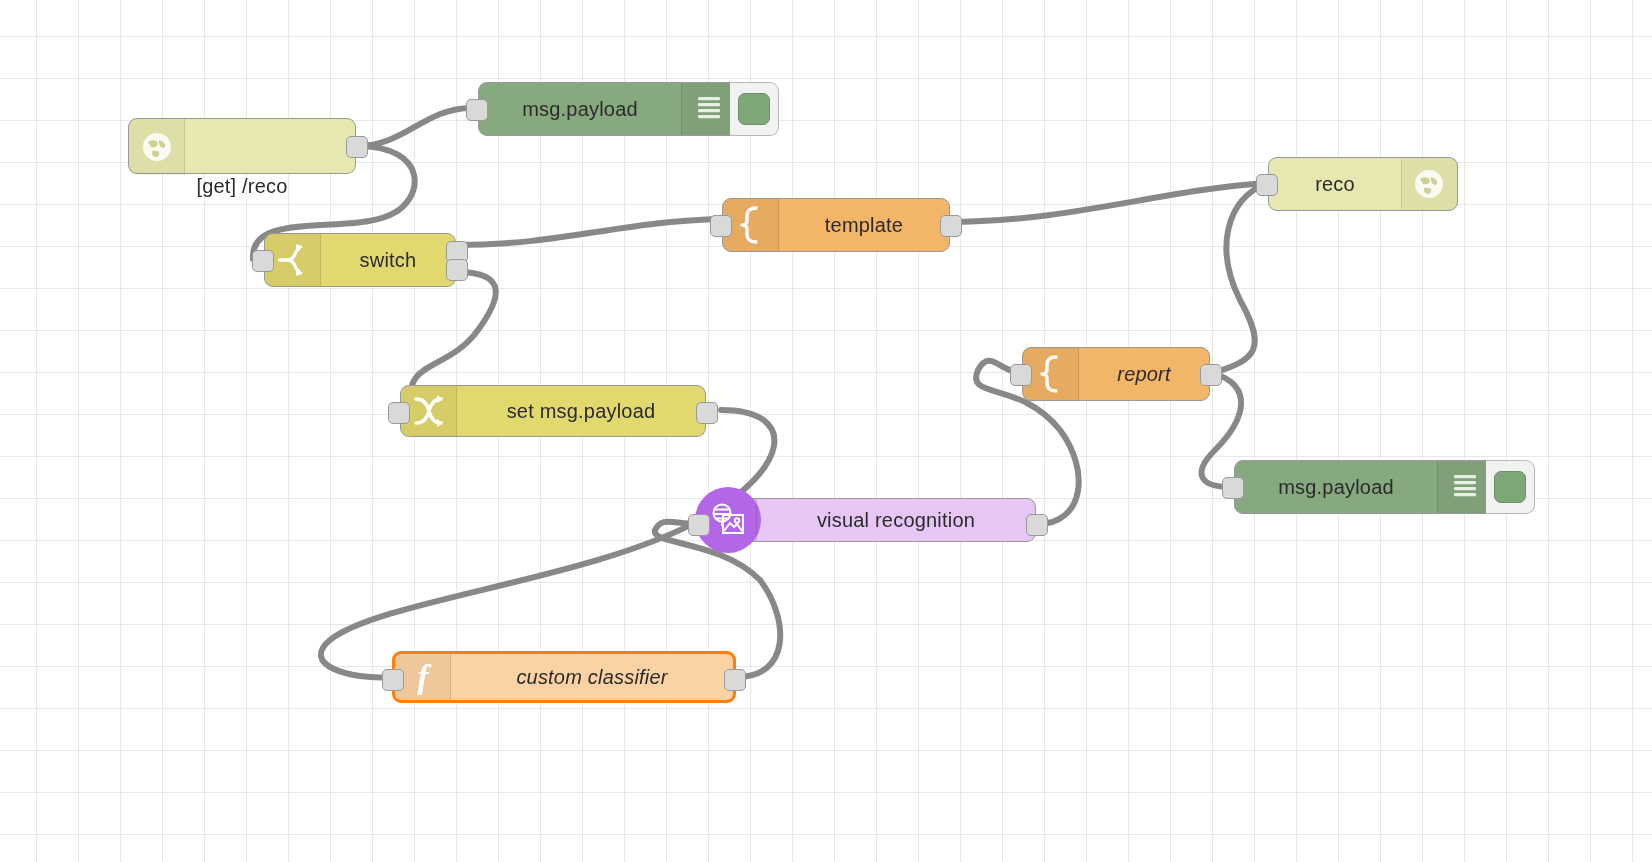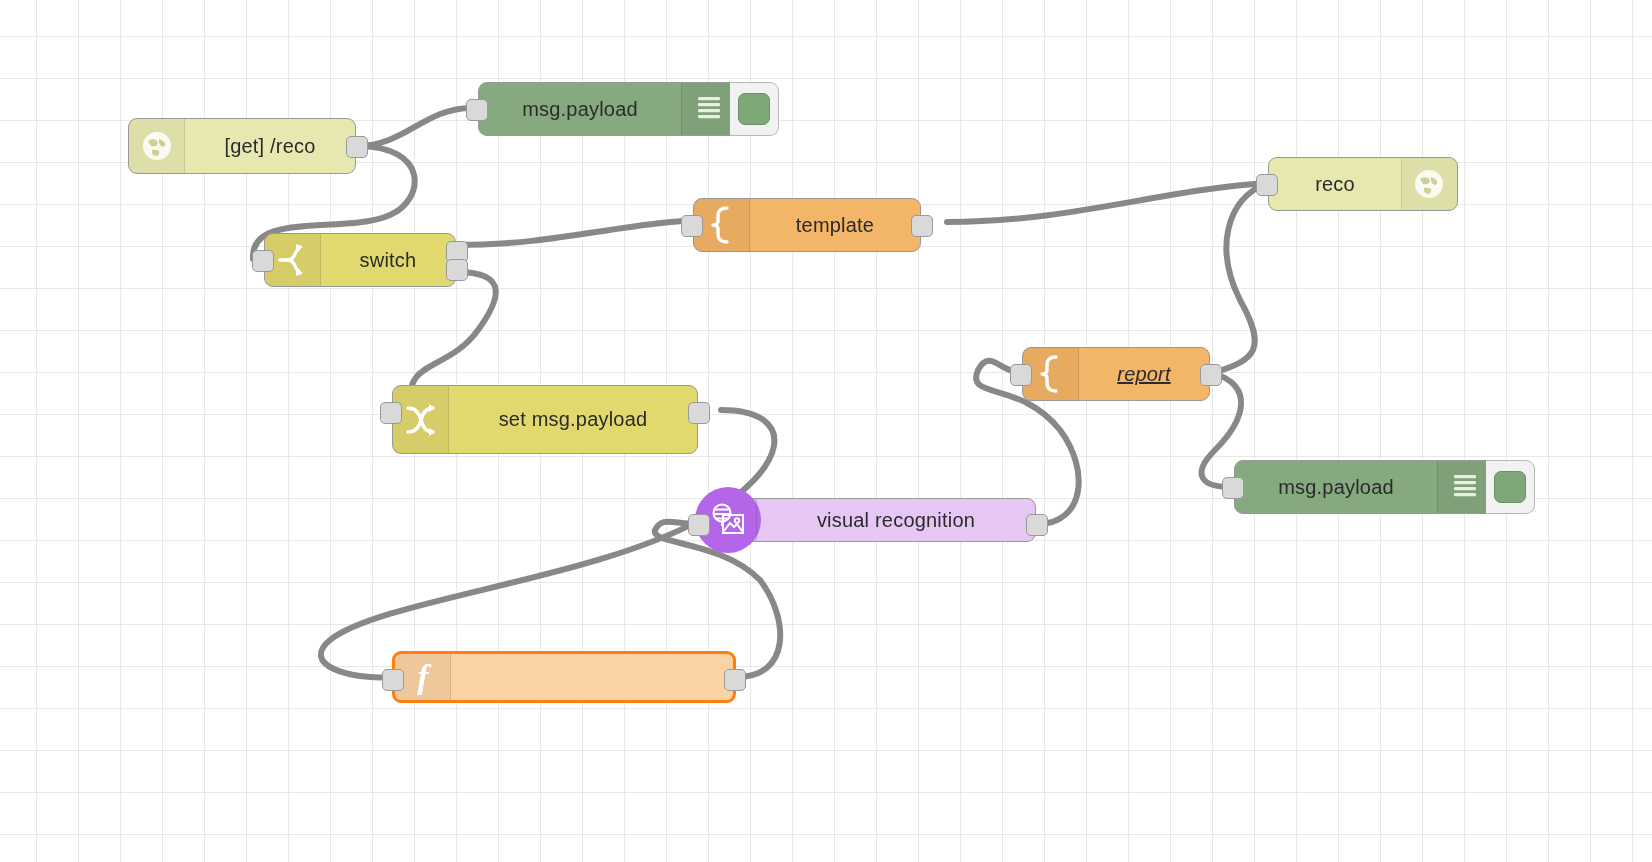--- a/index.html
+++ b/index.html
@@ -71,21 +71,21 @@
     flex: 1 1 auto;
     display: flex;
     align-items: center;
     justify-content: center;
     font-size: 20px;
     color: #2b2b2b;
     letter-spacing: 0.2px;
     padding: 0 10px;
     white-space: nowrap;
   }
-  .node .label.italic { font-style: italic; text-decoration: underline; }
+  .node .label.italic { font-style: italic; }
 
   
   .port {
     position: absolute;
     width: 22px;
     height: 22px;
     background: #d9d9d9;
     border: 1.5px solid #999999;
     border-radius: 5px;
     box-sizing: border-box;
@@ -152,21 +152,21 @@
       <path d="M 457 245 C 560 245 620 222 717 219" class="wire"></path>
       <path d="M 457 272 C 510 272 500 300 478 330 C 448 372 400 360 413 408" class="wire"></path>
       <path d="M 947 222 C 1070 222 1160 190 1267 183" class="wire"></path>
       <path d="M 1267 183 C 1225 200 1215 250 1240 300 C 1268 350 1255 360 1213 373" class="wire"></path>
       <path d="M 721 410 C 800 410 790 470 700 520 C 590 580 380 600 330 640 C 300 665 350 680 391 677" class="wire"></path>
       <path d="M 737 677 C 790 677 790 620 760 580 C 720 540 650 545 655 530 C 662 516 672 524 699 524" class="wire"></path>
       <path d="M 1037 524 C 1085 524 1090 470 1060 430 C 1020 380 965 400 978 370 C 990 348 1000 372 1021 373" class="wire"></path>
       <path d="M 1213 373 C 1255 386 1245 420 1215 450 C 1192 473 1200 486 1227 487" class="wire"></path>
     </svg>
   <div id="nodes">
-      <div class="node t-httpin" style="left: 128px; top: 118px; width: 228px; height: 56px; background: rgb(231, 232, 175);">
+      <div class="node t-httpin" style="left: 128px; top: 118px; width: 228px; height: 56px; background: rgb(231, 232, 175); flex-direction: column;">
         <div class="icon-box">
           <svg width="34" height="34" viewBox="0 0 34 34">
             <circle cx="17" cy="17" r="14" fill="#ffffff" opacity="0.85"></circle>
             <path d="M8 12 q4 -3 8 -1 q3 2 1 5 q-3 2 -6 1 z M19 10 q4 1 6 4 q1 3 -2 4 q-3 -1 -4 -4 z M12 21 q4 -1 7 1 q1 3 -2 5 q-4 0 -5 -3 z" fill="#c9cf8d" opacity="0.95"></path>
           </svg>
           <div class="icon-sep"></div>
         </div>
         <div class="label">[get] /reco</div>
         <div class="port out" style="top: 17px;"></div>
       </div>
@@ -196,21 +196,21 @@
             <path d="M22 3 L29 6 L22 10 Z" fill="#ffffff"></path>
             <path d="M22 28 L29 32 L22 35 Z" fill="#ffffff"></path>
           </svg>
           <div class="icon-sep"></div>
         </div>
         <div class="label">switch</div>
         <div class="port in" style="top: 16px;"></div>
         <div class="port out" style="top: 7px;"></div>
         <div class="port out" style="top: 25px;"></div>
       </div>
-      <div class="node t-template" style="left: 693px; top: 198px; width: 228px; height: 54px; background: rgb(243, 181, 103);">
+      <div class="node t-template" style="left: 722px; top: 198px; width: 228px; height: 54px; background: rgb(243, 181, 103);">
         <div class="icon-box">
           <svg width="34" height="40" viewBox="0 0 34 40">
             <path d="M22 3 Q13 3 13 11 L13 16 Q13 20 8 20 Q13 20 13 24 L13 29 Q13 37 22 37" fill="none" stroke="#ffffff" stroke-width="3.4" stroke-linecap="round" stroke-linejoin="round"></path>
           </svg>
           <div class="icon-sep"></div>
         </div>
         <div class="label">template</div>
         <div class="port in" style="top: 16px;"></div>
         <div class="port out" style="top: 16px;"></div>
       </div>
@@ -218,21 +218,21 @@
         <div class="label">reco</div>
         <div class="icon-box right">
           <svg width="34" height="34" viewBox="0 0 34 34">
             <circle cx="17" cy="17" r="14" fill="#ffffff" opacity="0.85"></circle>
             <path d="M8 12 q4 -3 8 -1 q3 2 1 5 q-3 2 -6 1 z M19 10 q4 1 6 4 q1 3 -2 4 q-3 -1 -4 -4 z M12 21 q4 -1 7 1 q1 3 -2 5 q-4 0 -5 -3 z" fill="#c9cf8d" opacity="0.95"></path>
           </svg>
           <div class="icon-sep left"></div>
         </div>
         <div class="port in" style="top: 16px;"></div>
       </div>
-      <div class="node t-change" style="left: 392px; top: 385px; width: 306px; height: 69px; background: rgb(226, 217, 110); text-align: center;">
+      <div class="node t-change" style="left: 400px; top: 385px; width: 306px; height: 52px; background: rgb(226, 217, 110); text-align: center;">
         <div class="icon-box">
           <svg width="38" height="38" viewBox="0 0 38 38">
             <path d="M6 7 Q16 7 19 19 Q22 31 31 31" fill="none" stroke="#ffffff" stroke-width="3.4" stroke-linecap="round"></path>
             <path d="M6 31 Q16 31 19 19 Q22 7 31 7" fill="none" stroke="#ffffff" stroke-width="3.4" stroke-linecap="round"></path>
             <path d="M27 3 L33 7 L27 11 Z" fill="#ffffff"></path>
             <path d="M27 27 L33 31 L27 35 Z" fill="#ffffff"></path>
           </svg>
           <div class="icon-sep"></div>
         </div>
         <div class="label">set msg.payload</div>
@@ -290,17 +290,18 @@
         <div class="port in" style="top: 15px;"></div>
         <div class="port out" style="top: 15px;"></div>
       </div>
       <div class="node t-function" style="left: 392px; top: 651px; width: 344px; height: 52px; border-color: rgb(255, 127, 14); background: rgb(251, 210, 164);">
         <div class="icon-box">
           <svg width="34" height="40" viewBox="0 0 34 40">
             <text x="17" y="31" font-family="Liberation Serif, serif" font-size="34" font-style="italic" font-weight="bold" fill="#ffffff" text-anchor="middle">f</text>
           </svg>
           <div class="icon-sep"></div>
         </div>
+        <div class="label italic">custom classifier</div>
         <div class="port in" style="top: 15px;"></div>
         <div class="port out" style="top: 15px;"></div>
       </div>
     </div>
 </div>
 
 </body></html>

